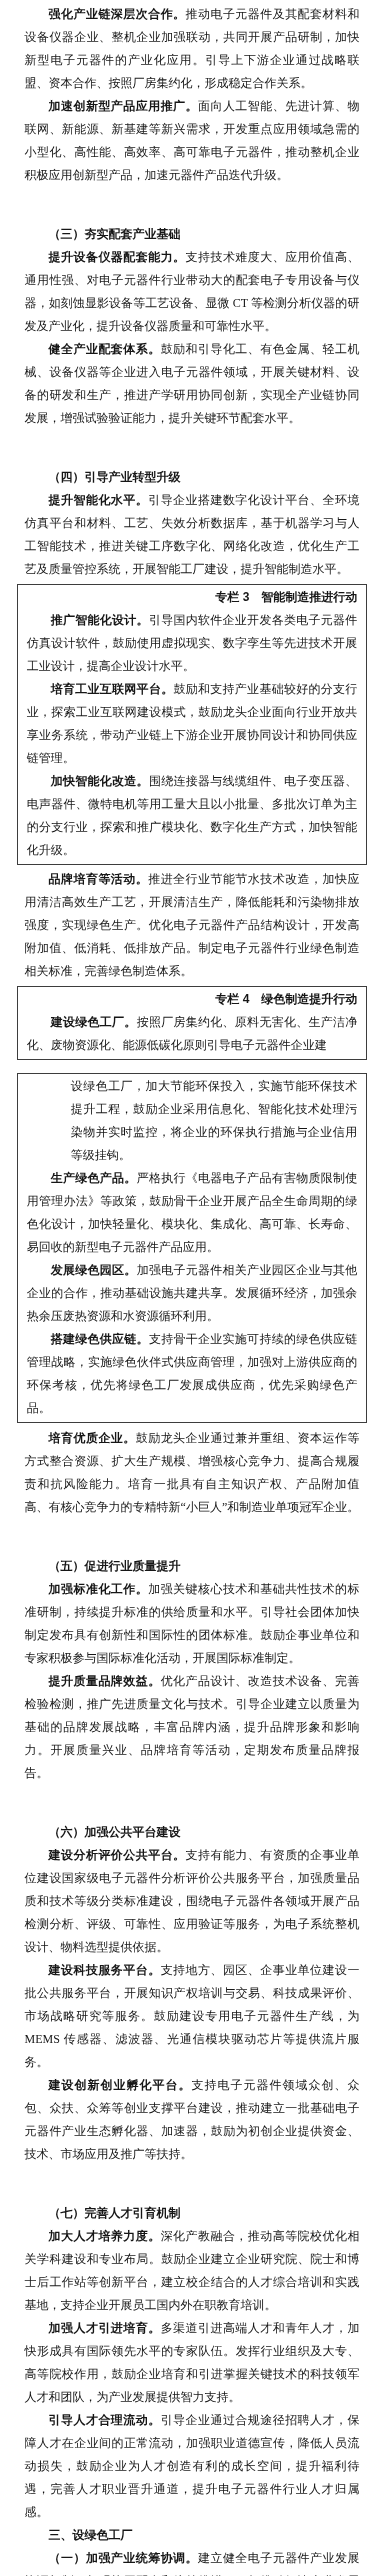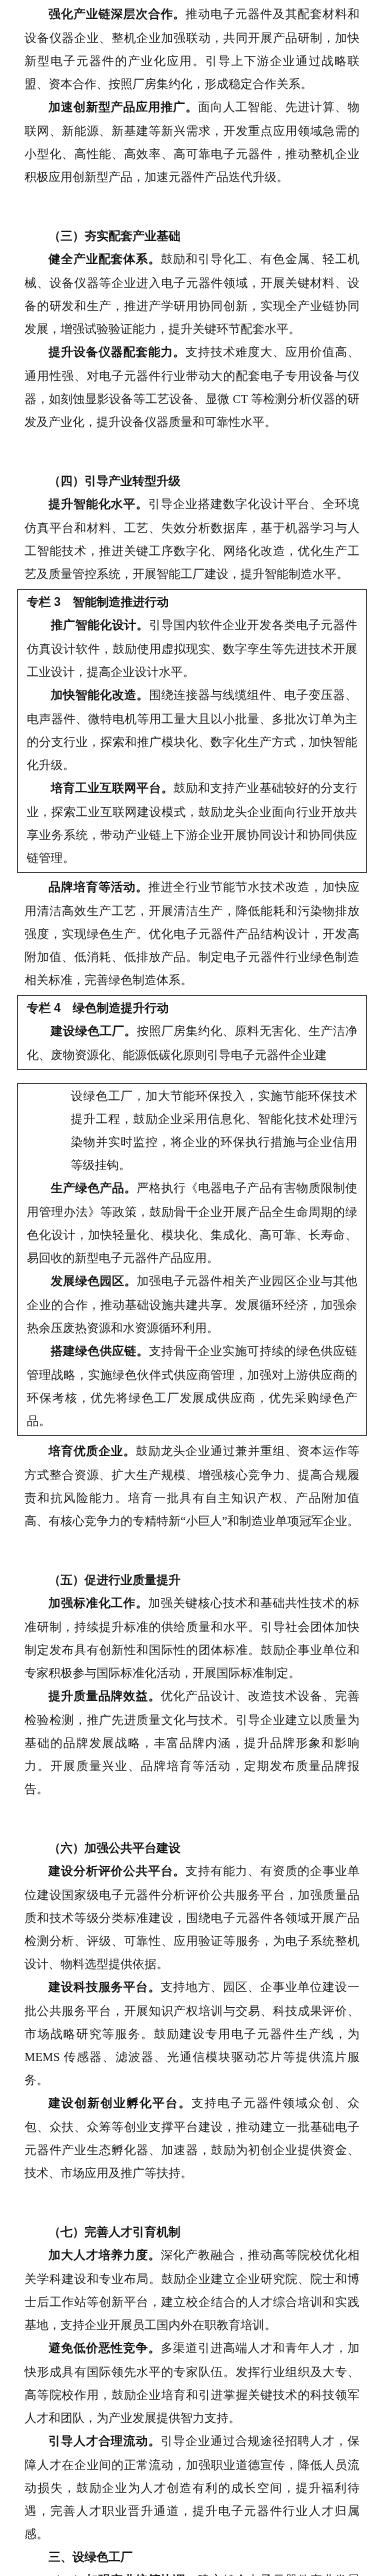--- a/index.html
+++ b/index.html
@@ -12,72 +12,72 @@
     font-family:"Liberation Serif","DejaVu Serif",serif;
     font-size:12px;
     line-height:23px;
     color:#161616;
     text-align:justify;
     text-justify:inter-character;
   }
   p{margin:0;text-indent:24px;}
   .lead{
     font-weight:bold;
-    font-family:Liberation Mono, monospace;
+    font-family:Liberation Sans, sans-serif;
     margin-top:36px;
   }
   .h2{
     font-weight:bold;
     font-family:"Liberation Serif","DejaVu Serif",serif;
     margin-top:36px;
   }
   .h1{
     font-weight:bold;
     font-family:"Liberation Sans","DejaVu Sans",sans-serif;
   }
   .box{
     border:1.1px solid #3d3d3d;
     margin:2.3px -8px 3.4px -8px;
     padding:1.1px 9.1px 2.3px 9.1px;
     background:#ffffff;
   }
   .box-title{
     text-indent:0;
-    text-align:left;
+    text-align:right;
     font-weight:bold;
     font-family:"Liberation Sans","DejaVu Sans",sans-serif;
   }
   .box-continued{margin-top:12.6px;}
   .noindent{text-indent:0;margin-left:44px;}
 </style>
 </head>
 <body>
 
 <div class="page">
 
   <p class="para"><span class="lead">强化产业链深层次合作。</span><span>推动电子元器件及其配套材料和设备仪器企业、整机企业加强联动，共同开展产品研制，加快新型电子元器件的产业化应用。引导上下游企业通过战略联盟、资本合作、按照厂房集约化，形成稳定合作关系。</span></p>
 
   <p class="para"><span class="lead">加速创新型产品应用推广。</span><span>面向人工智能、先进计算、物联网、新能源、新基建等新兴需求，开发重点应用领域急需的小型化、高性能、高效率、高可靠电子元器件，推动整机企业积极应用创新型产品，加速元器件产品迭代升级。</span></p>
 
   <p class="h2">（三）夯实配套产业基础</p>
 
 
+  <p class="para"><span class="lead">提升设备仪器配套能力。</span><span>支持技术难度大、应用价值高、通用性强、对电子元器件行业带动大的配套电子专用设备与仪器，如刻蚀显影设备等工艺设备、显微 CT 等检测分析仪器的研发及产业化，提升设备仪器质量和可靠性水平。</span></p>
+
   <p class="para"><span class="lead">健全产业配套体系。</span><span>鼓励和引导化工、有色金属、轻工机械、设备仪器等企业进入电子元器件领域，开展关键材料、设备的研发和生产，推进产学研用协同创新，实现全产业链协同发展，增强试验验证能力，提升关键环节配套水平。</span></p>
-
-  <p class="para"><span class="lead">提升设备仪器配套能力。</span><span>支持技术难度大、应用价值高、通用性强、对电子元器件行业带动大的配套电子专用设备与仪器，如刻蚀显影设备等工艺设备、显微 CT 等检测分析仪器的研发及产业化，提升设备仪器质量和可靠性水平。</span></p>
 
   <p class="h2">（四）引导产业转型升级</p>
 
   <p class="para"><span class="lead">提升智能化水平。</span><span>引导企业搭建数字化设计平台、全环境仿真平台和材料、工艺、失效分析数据库，基于机器学习与人工智能技术，推进关键工序数字化、网络化改造，优化生产工艺及质量管控系统，开展智能工厂建设，提升智能制造水平。</span></p>
 
   <div class="box">
     <p class="box-title">专栏 3　智能制造推进行动</p>
     <p class="para"><span class="lead">推广智能化设计。</span><span>引导国内软件企业开发各类电子元器件仿真设计软件，鼓励使用虚拟现实、数字孪生等先进技术开展工业设计，提高企业设计水平。</span></p>
+    <p class="para"><span class="lead">培育工业互联网平台。</span><span>鼓励和支持产业基础较好的分支行业，探索工业互联网建设模式，鼓励龙头企业面向行业开放共享业务系统，带动产业链上下游企业开展协同设计和协同供应链管理。</span></p>
     <p class="para"><span class="lead">加快智能化改造。</span><span>围绕连接器与线缆组件、电子变压器、电声器件、微特电机等用工量大且以小批量、多批次订单为主的分支行业，探索和推广模块化、数字化生产方式，加快智能化升级。</span></p>
-    <p class="para"><span class="lead">培育工业互联网平台。</span><span>鼓励和支持产业基础较好的分支行业，探索工业互联网建设模式，鼓励龙头企业面向行业开放共享业务系统，带动产业链上下游企业开展协同设计和协同供应链管理。</span></p>
   </div>
 
   <p class="para"><span class="lead">品牌培育等活动。</span><span>推进全行业节能节水技术改造，加快应用清洁高效生产工艺，开展清洁生产，降低能耗和污染物排放强度，实现绿色生产。优化电子元器件产品结构设计，开发高附加值、低消耗、低排放产品。制定电子元器件行业绿色制造相关标准，完善绿色制造体系。</span></p>
 
   <div class="box">
     <p class="box-title">专栏 4　绿色制造提升行动</p>
     <p class="para"><span class="lead">建设绿色工厂。</span><span>按照厂房集约化、原料无害化、生产洁净化、废物资源化、能源低碳化原则引导电子元器件企业建</span></p>
   </div>
 
   <div class="box box-continued">
@@ -101,21 +101,21 @@
   <p class="para"><span class="lead">建设分析评价公共平台。</span><span>支持有能力、有资质的企事业单位建设国家级电子元器件分析评价公共服务平台，加强质量品质和技术等级分类标准建设，围绕电子元器件各领域开展产品检测分析、评级、可靠性、应用验证等服务，为电子系统整机设计、物料选型提供依据。</span></p>
 
   <p class="para"><span class="lead">建设科技服务平台。</span><span>支持地方、园区、企事业单位建设一批公共服务平台，开展知识产权培训与交易、科技成果评价、市场战略研究等服务。鼓励建设专用电子元器件生产线，为 MEMS 传感器、滤波器、光通信模块驱动芯片等提供流片服务。</span></p>
 
   <p class="para"><span class="lead">建设创新创业孵化平台。</span><span>支持电子元器件领域众创、众包、众扶、众筹等创业支撑平台建设，推动建立一批基础电子元器件产业生态孵化器、加速器，鼓励为初创企业提供资金、技术、市场应用及推广等扶持。</span></p>
 
   <p class="h2">（七）完善人才引育机制</p>
 
   <p class="para"><span class="lead">加大人才培养力度。</span><span>深化产教融合，推动高等院校优化相关学科建设和专业布局。鼓励企业建立企业研究院、院士和博士后工作站等创新平台，建立校企结合的人才综合培训和实践基地，支持企业开展员工国内外在职教育培训。</span></p>
 
-  <p class="para"><span class="lead">避免低价恶性竞争。</span><span>多渠道引进高端人才和青年人才，加快形成具有国际领先水平的专家队伍。发挥行业组织及大专、高等院校作用，鼓励企业培育和引进掌握关键技术的科技领军人才和团队，为产业发展提供智力支持。</span></p>
+  <p class="para"><span class="lead">加强人才引进培育。</span><span>多渠道引进高端人才和青年人才，加快形成具有国际领先水平的专家队伍。发挥行业组织及大专、高等院校作用，鼓励企业培育和引进掌握关键技术的科技领军人才和团队，为产业发展提供智力支持。</span></p>
 
   <p class="para"><span class="lead">引导人才合理流动。</span><span>引导企业通过合规途径招聘人才，保障人才在企业间的正常流动，加强职业道德宣传，降低人员流动损失，鼓励企业为人才创造有利的成长空间，提升福利待遇，完善人才职业晋升通道，提升电子元器件行业人才归属感。</span></p>
 
   <p class="h1">三、设绿色工厂</p>
 
   <p class="para"><span class="lead">（一）加强产业统筹协调。</span><span>建立健全电子元器件产业发展协调机制，加强协同配合和统筹推进，积极推动解决产业发展中重大事项和重点工作。加强央地合作，指导各地统筹规划基础电子元器件重点项目布局，适时推进主体集中和区域集聚。做好重点领域监测分析和跟踪研究，加强与现行相关政策衔接，有序推进各项行动。</span></p>
 
 </div>
 
 

